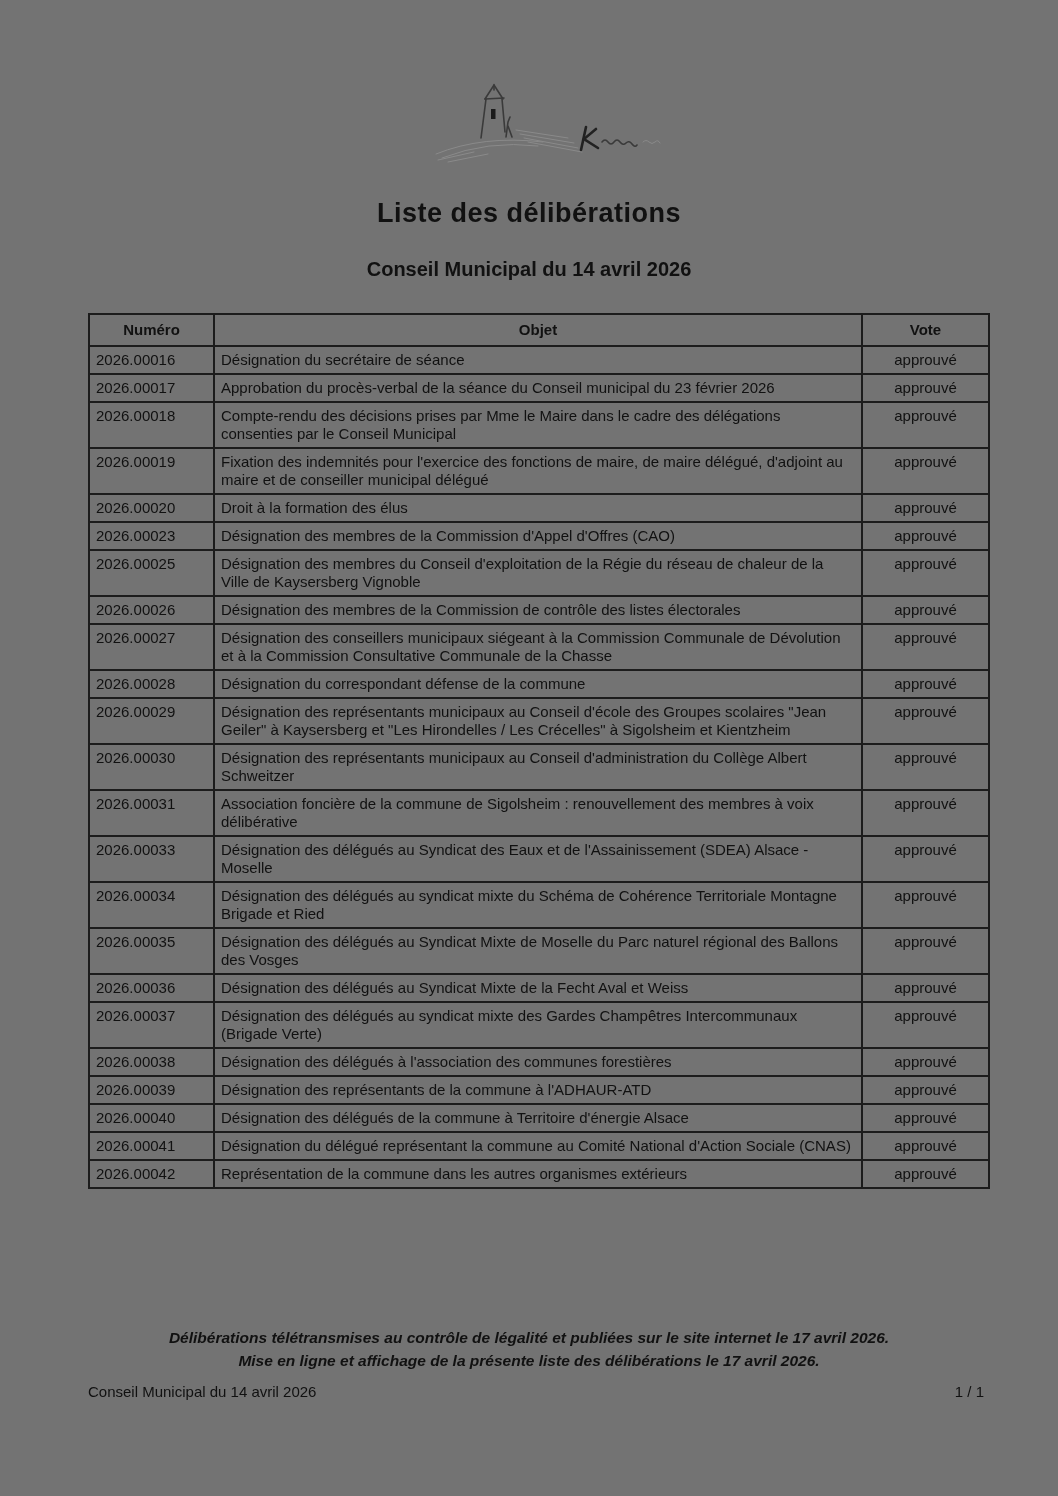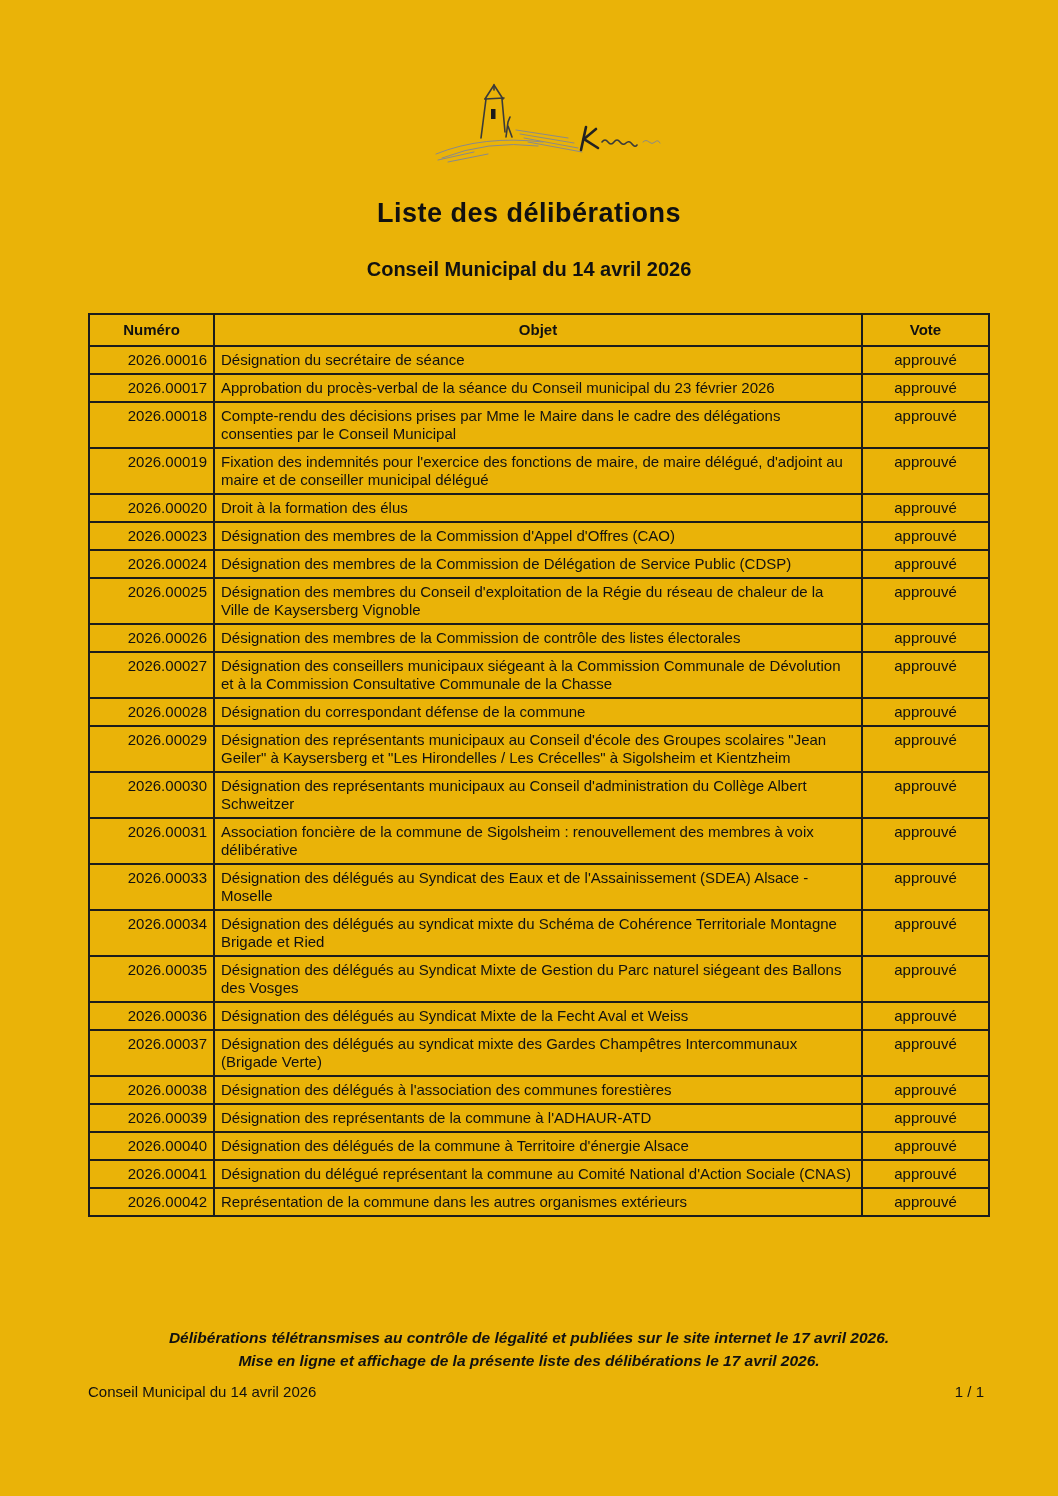--- a/index.html
+++ b/index.html
@@ -7,21 +7,21 @@
     padding: 0;
     background: #ffffff;
     font-family: "Liberation Sans", sans-serif;
     color: #111111;
   }
   .page {
     position: relative;
     width: 1058px;
     height: 1496px;
     margin: 0 auto;
-    background: #eab308;
+    background: #737373;
     overflow: hidden;
   }
   .logo-wrap {
     position: absolute;
     top: 82px;
     left: 428px;
     width: 240px;
     height: 85px;
   }
   .page-title {
@@ -59,21 +59,21 @@
     vertical-align: top;
   }
   table.delib th {
     font-weight: bold;
     text-align: center;
     padding: 6px 6px;
   }
   col.col-numero { width: 125px; }
   col.col-objet  { width: 648px; }
   col.col-vote   { width: 127px; }
-  td.cell-numero { text-align: right; }
+  td.cell-numero { text-align: left; }
   td.cell-objet  { text-align: left; }
   td.cell-vote   { text-align: center; }
   .footer-notes {
     position: absolute;
     top: 1326px;
     left: 0;
     width: 1058px;
     text-align: center;
     font-size: 15.5px;
     font-weight: bold;
@@ -168,25 +168,20 @@
       <td class="cell-numero">2026.00020</td>
       <td class="cell-objet">Droit à la formation des élus</td>
       <td class="cell-vote">approuvé</td>
     </tr>
         <tr>
       <td class="cell-numero">2026.00023</td>
       <td class="cell-objet">Désignation des membres de la Commission d'Appel d'Offres (CAO)</td>
       <td class="cell-vote">approuvé</td>
     </tr>
         <tr>
-      <td class="cell-numero">2026.00024</td>
-      <td class="cell-objet">Désignation des membres de la Commission de Délégation de Service Public (CDSP)</td>
-      <td class="cell-vote">approuvé</td>
-    </tr>
-        <tr>
       <td class="cell-numero">2026.00025</td>
       <td class="cell-objet">Désignation des membres du Conseil d'exploitation de la Régie du réseau de chaleur de la Ville de Kaysersberg Vignoble</td>
       <td class="cell-vote">approuvé</td>
     </tr>
         <tr>
       <td class="cell-numero">2026.00026</td>
       <td class="cell-objet">Désignation des membres de la Commission de contrôle des listes électorales</td>
       <td class="cell-vote">approuvé</td>
     </tr>
         <tr>
@@ -219,21 +214,21 @@
       <td class="cell-objet">Désignation des délégués au Syndicat des Eaux et de l'Assainissement (SDEA) Alsace - Moselle</td>
       <td class="cell-vote">approuvé</td>
     </tr>
         <tr>
       <td class="cell-numero">2026.00034</td>
       <td class="cell-objet">Désignation des délégués au syndicat mixte du Schéma de Cohérence Territoriale Montagne Brigade et Ried</td>
       <td class="cell-vote">approuvé</td>
     </tr>
         <tr>
       <td class="cell-numero">2026.00035</td>
-      <td class="cell-objet">Désignation des délégués au Syndicat Mixte de Gestion du Parc naturel siégeant des Ballons des Vosges</td>
+      <td class="cell-objet">Désignation des délégués au Syndicat Mixte de Moselle du Parc naturel régional des Ballons des Vosges</td>
       <td class="cell-vote">approuvé</td>
     </tr>
         <tr>
       <td class="cell-numero">2026.00036</td>
       <td class="cell-objet">Désignation des délégués au Syndicat Mixte de la Fecht Aval et Weiss</td>
       <td class="cell-vote">approuvé</td>
     </tr>
         <tr>
       <td class="cell-numero">2026.00037</td>
       <td class="cell-objet">Désignation des délégués au syndicat mixte des Gardes Champêtres Intercommunaux (Brigade Verte)</td>

